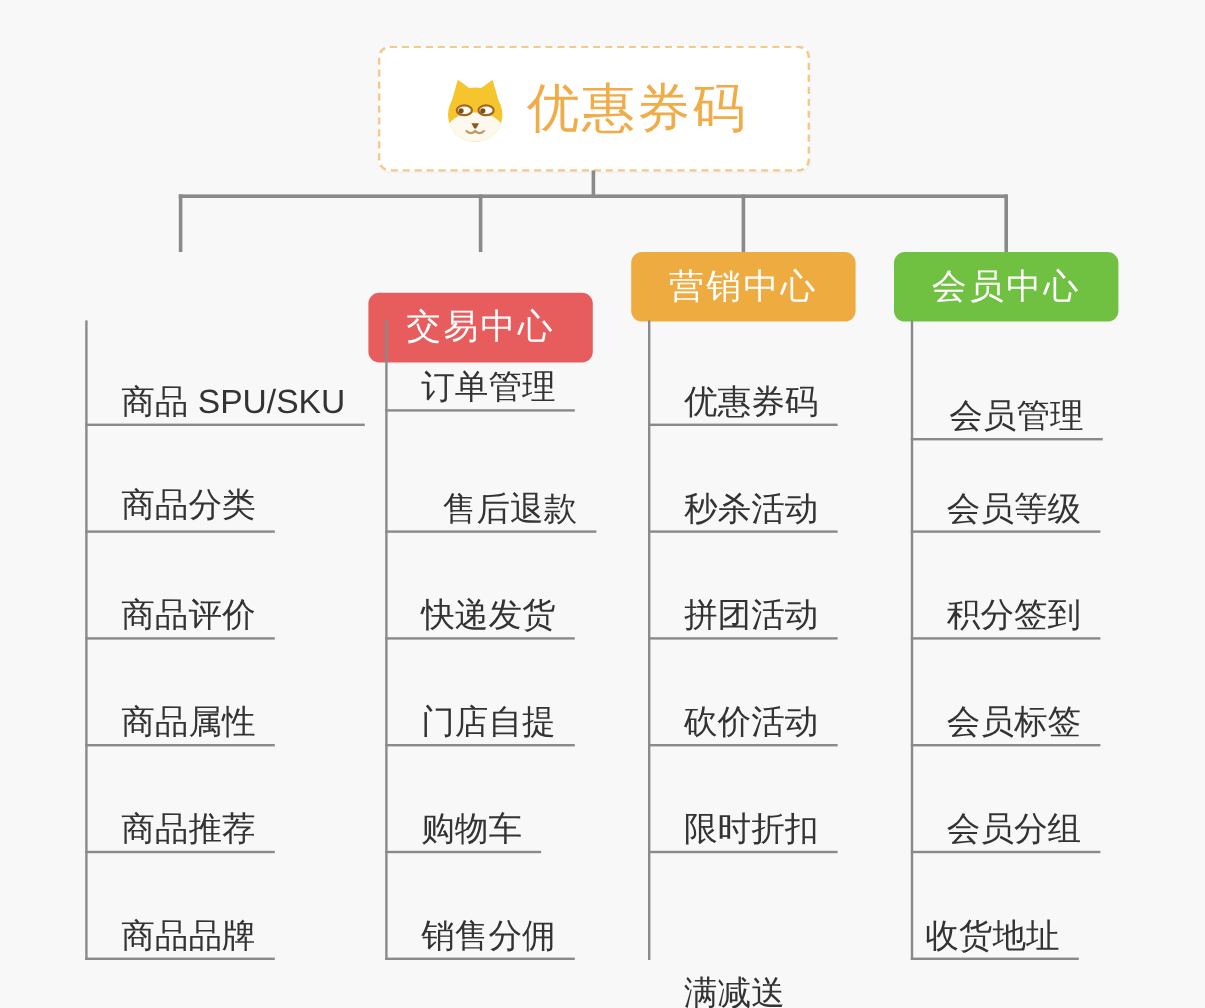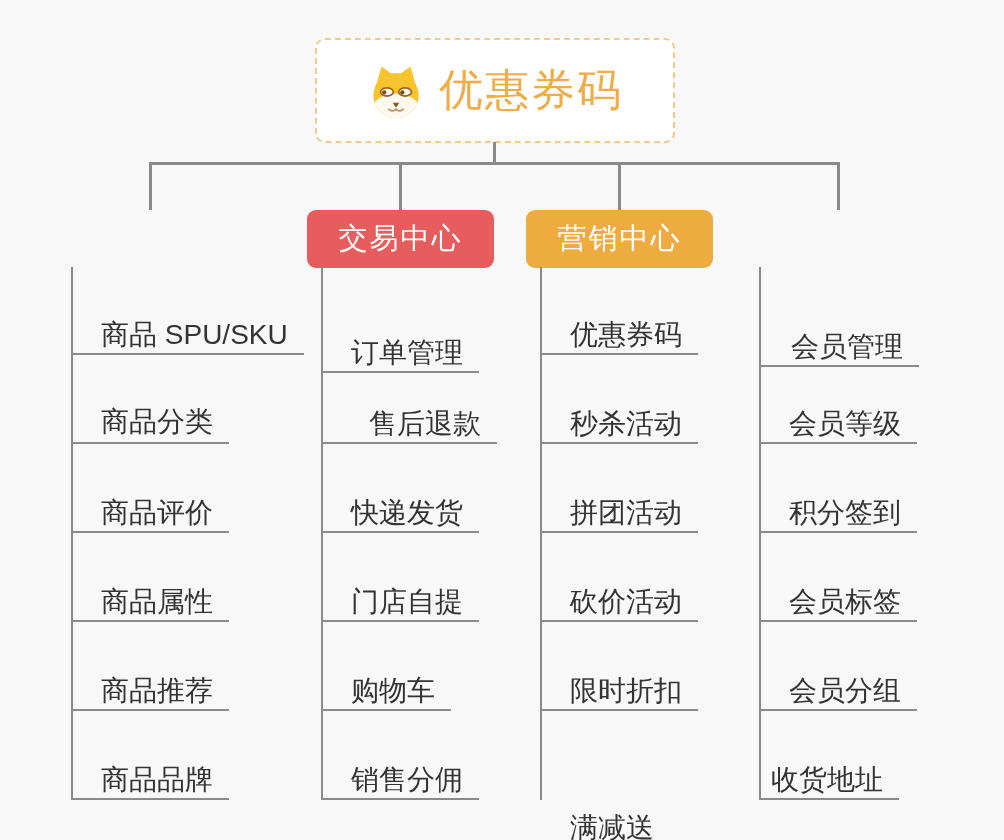--- a/index.html
+++ b/index.html
@@ -28,21 +28,21 @@
   .drop      { top:162px; width:3px; height:48px; }
   #drop-0 { left:149px; } #drop-1 { left:399px; } #drop-2 { left:618px; } #drop-3 { left:837px; }
 
   
   .branch {
     position:absolute; top:210px; width:187px; height:58px; border-radius:9px;
     color:#fff; font-size:29px; letter-spacing:2px;
     display:flex; align-items:center; justify-content:center; white-space:nowrap;
     cursor:default;
   }
-  #branch-0 { left:57px; } #branch-1 { left:307px; } #branch-2 { left:526px; } #branch-3 { left:745px; }
+  #branch-0 { left:57px; } #branch-1 { left:307px;margin-top:34px; } #branch-2 { left:526px; } #branch-3 { left:745px; }
 
   
   .col { position:absolute; top:267px; height:533px; }
   #col-0 { left:71px; } #col-1 { left:321px; } #col-2 { left:540px; } #col-3 { left:759px; }
   .col .vline { position:absolute; left:0; top:0; width:2px; height:100%; background:var(--line); }
   .item {
     position:absolute; left:0; height:38px; line-height:35px;
     padding:0 16px 0 30px; white-space:nowrap;
     font-size:28px; color:var(--ink);
     border-bottom:2px solid var(--line);
@@ -84,33 +84,34 @@
 
   <div class="cline" id="root-stem"></div>
   <div class="cline" id="h-bar"></div>
   <div class="cline drop" id="drop-0"></div>
   <div class="cline drop" id="drop-1"></div>
   <div class="cline drop" id="drop-2"></div>
   <div class="cline drop" id="drop-3"></div>
 
   <div class="branch" id="branch-1" style="background: rgb(231, 93, 93);">交易中心</div>
   <div class="branch" id="branch-2" style="background: rgb(238, 171, 64);">营销中心</div>
+  <div class="branch" id="branch-3" style="background: rgb(112, 193, 66);">会员中心</div>
 
   <div class="col" id="col-0">
       <div class="vline"></div>
       <div class="item" style="top: 50px;">商品 SPU/SKU</div>
       <div class="item" style="top: 139px; font-family: Liberation Mono, monospace;">商品分类</div>
       <div class="item" style="top: 228px;">商品评价</div>
       <div class="item" style="top: 317px;">商品属性</div>
       <div class="item" style="top: 406px;">商品推荐</div>
       <div class="item" style="top: 495px;">商品品牌</div>
     </div>
   <div class="col" id="col-1">
       <div class="vline"></div>
-      <div class="item" style="top: 68px;">订单管理</div>
+      <div class="item" style="top: 38px;">订单管理</div>
       <div class="item" style="top: 139px; padding-left: 48px;">售后退款</div>
       <div class="item" style="top: 228px;">快递发货</div>
       <div class="item" style="top: 317px;">门店自提</div>
       <div class="item" style="top: 406px;">购物车</div>
       <div class="item" style="top: 495px;">销售分佣</div>
     </div>
   <div class="col" id="col-2">
       <div class="vline"></div>
       <div class="item" style="top: 50px;">优惠券码</div>
       <div class="item" style="top: 139px;">秒杀活动</div>

